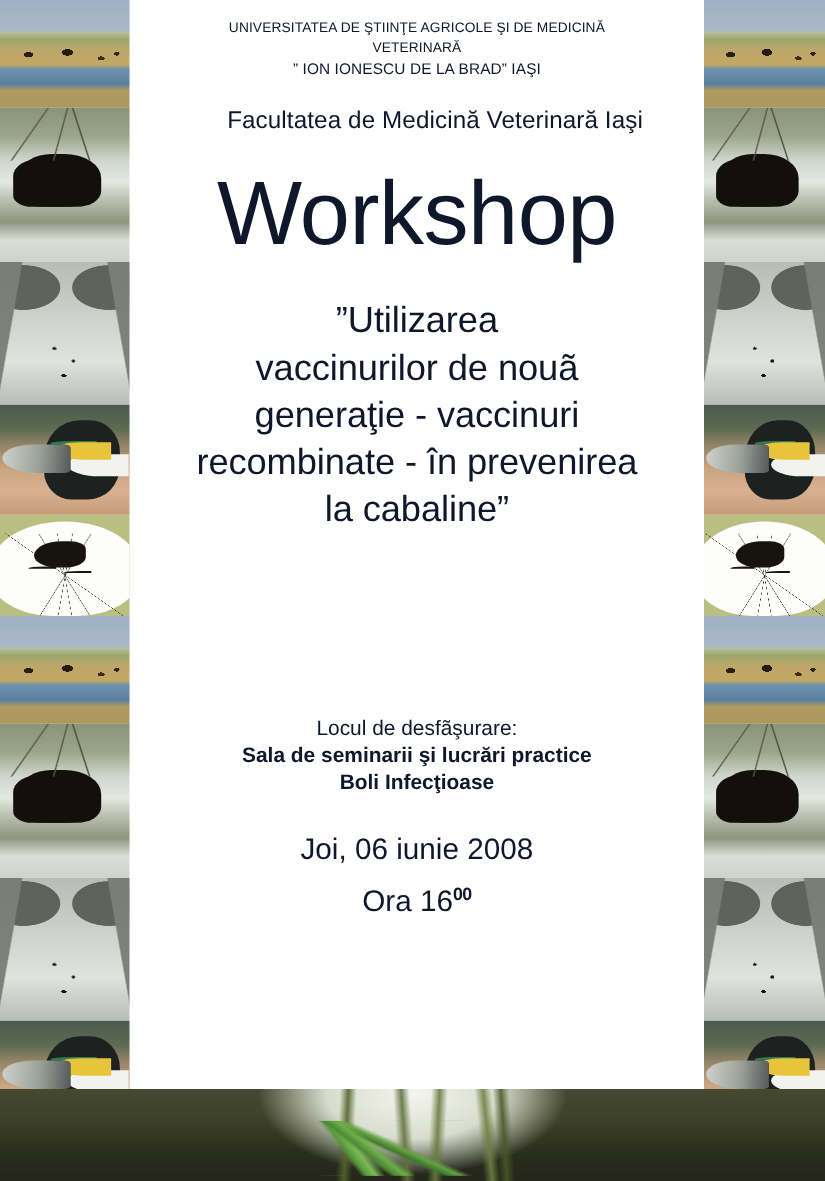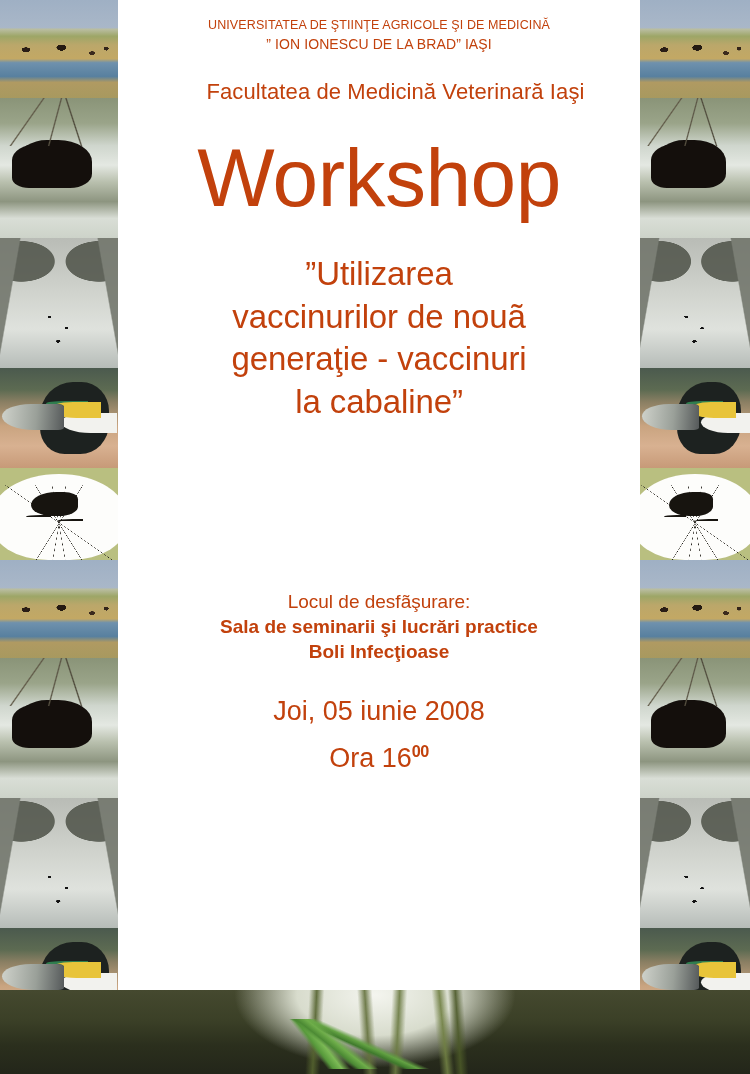--- a/index.html
+++ b/index.html
@@ -215,21 +215,21 @@
 
   
   .content {
     position: absolute;
     left: 118px;
     top: 0;
     width: 522px;
     height: 990px;
     background: #ffffff;
     text-align: center;
-    color: #c2410c;
+    color: #0f172a;
   }
 
   .org-block {
     padding-top: 17px;
     font-size: 12.5px;
     font-weight: 400;
     line-height: 1.42;
     letter-spacing: .1px;
   }
   .org-line-3 { font-size: 14px; }
@@ -314,42 +314,44 @@
     <div class="photo ph-horse"></div>
     <div class="photo ph-thicket"></div>
     <div class="photo ph-bird"></div>
 
   </div>
 
   <div class="content">
 
     <div class="org-block">
       <div>UNIVERSITATEA DE ŞTIINŢE AGRICOLE ŞI DE MEDICINĂ</div>
+      <div>VETERINARĂ</div>
       <div class="org-line-3">” ION IONESCU DE LA BRAD” IAŞI</div>
     </div>
 
     <div class="faculty">Facultatea de Medicină Veterinară Iaşi</div>
 
     <div class="workshop">Workshop</div>
 
     <div class="subject">
       <div>”Utilizarea</div>
       <div>vaccinurilor de nouã</div>
       <div>generaţie - vaccinuri</div>
+      <div>recombinate - în prevenirea</div>
       <div>la cabaline”</div>
     </div>
 
     <div class="venue">
       <div class="venue-label">Locul de desfãşurare:</div>
       <div class="venue-room">Sala de seminarii şi lucrări practice</div>
       <div class="venue-dept">Boli Infecţioase</div>
     </div>
 
     <div class="datetime">
-      <div>Joi, 05 iunie 2008</div>
+      <div>Joi, 06 iunie 2008</div>
       <div class="time-row"><span>Ora 16</span><span class="sup">00</span></div>
     </div>
 
   </div>
 
   <div class="bottom-band"></div>
 
 </div>
 
 </body></html>

